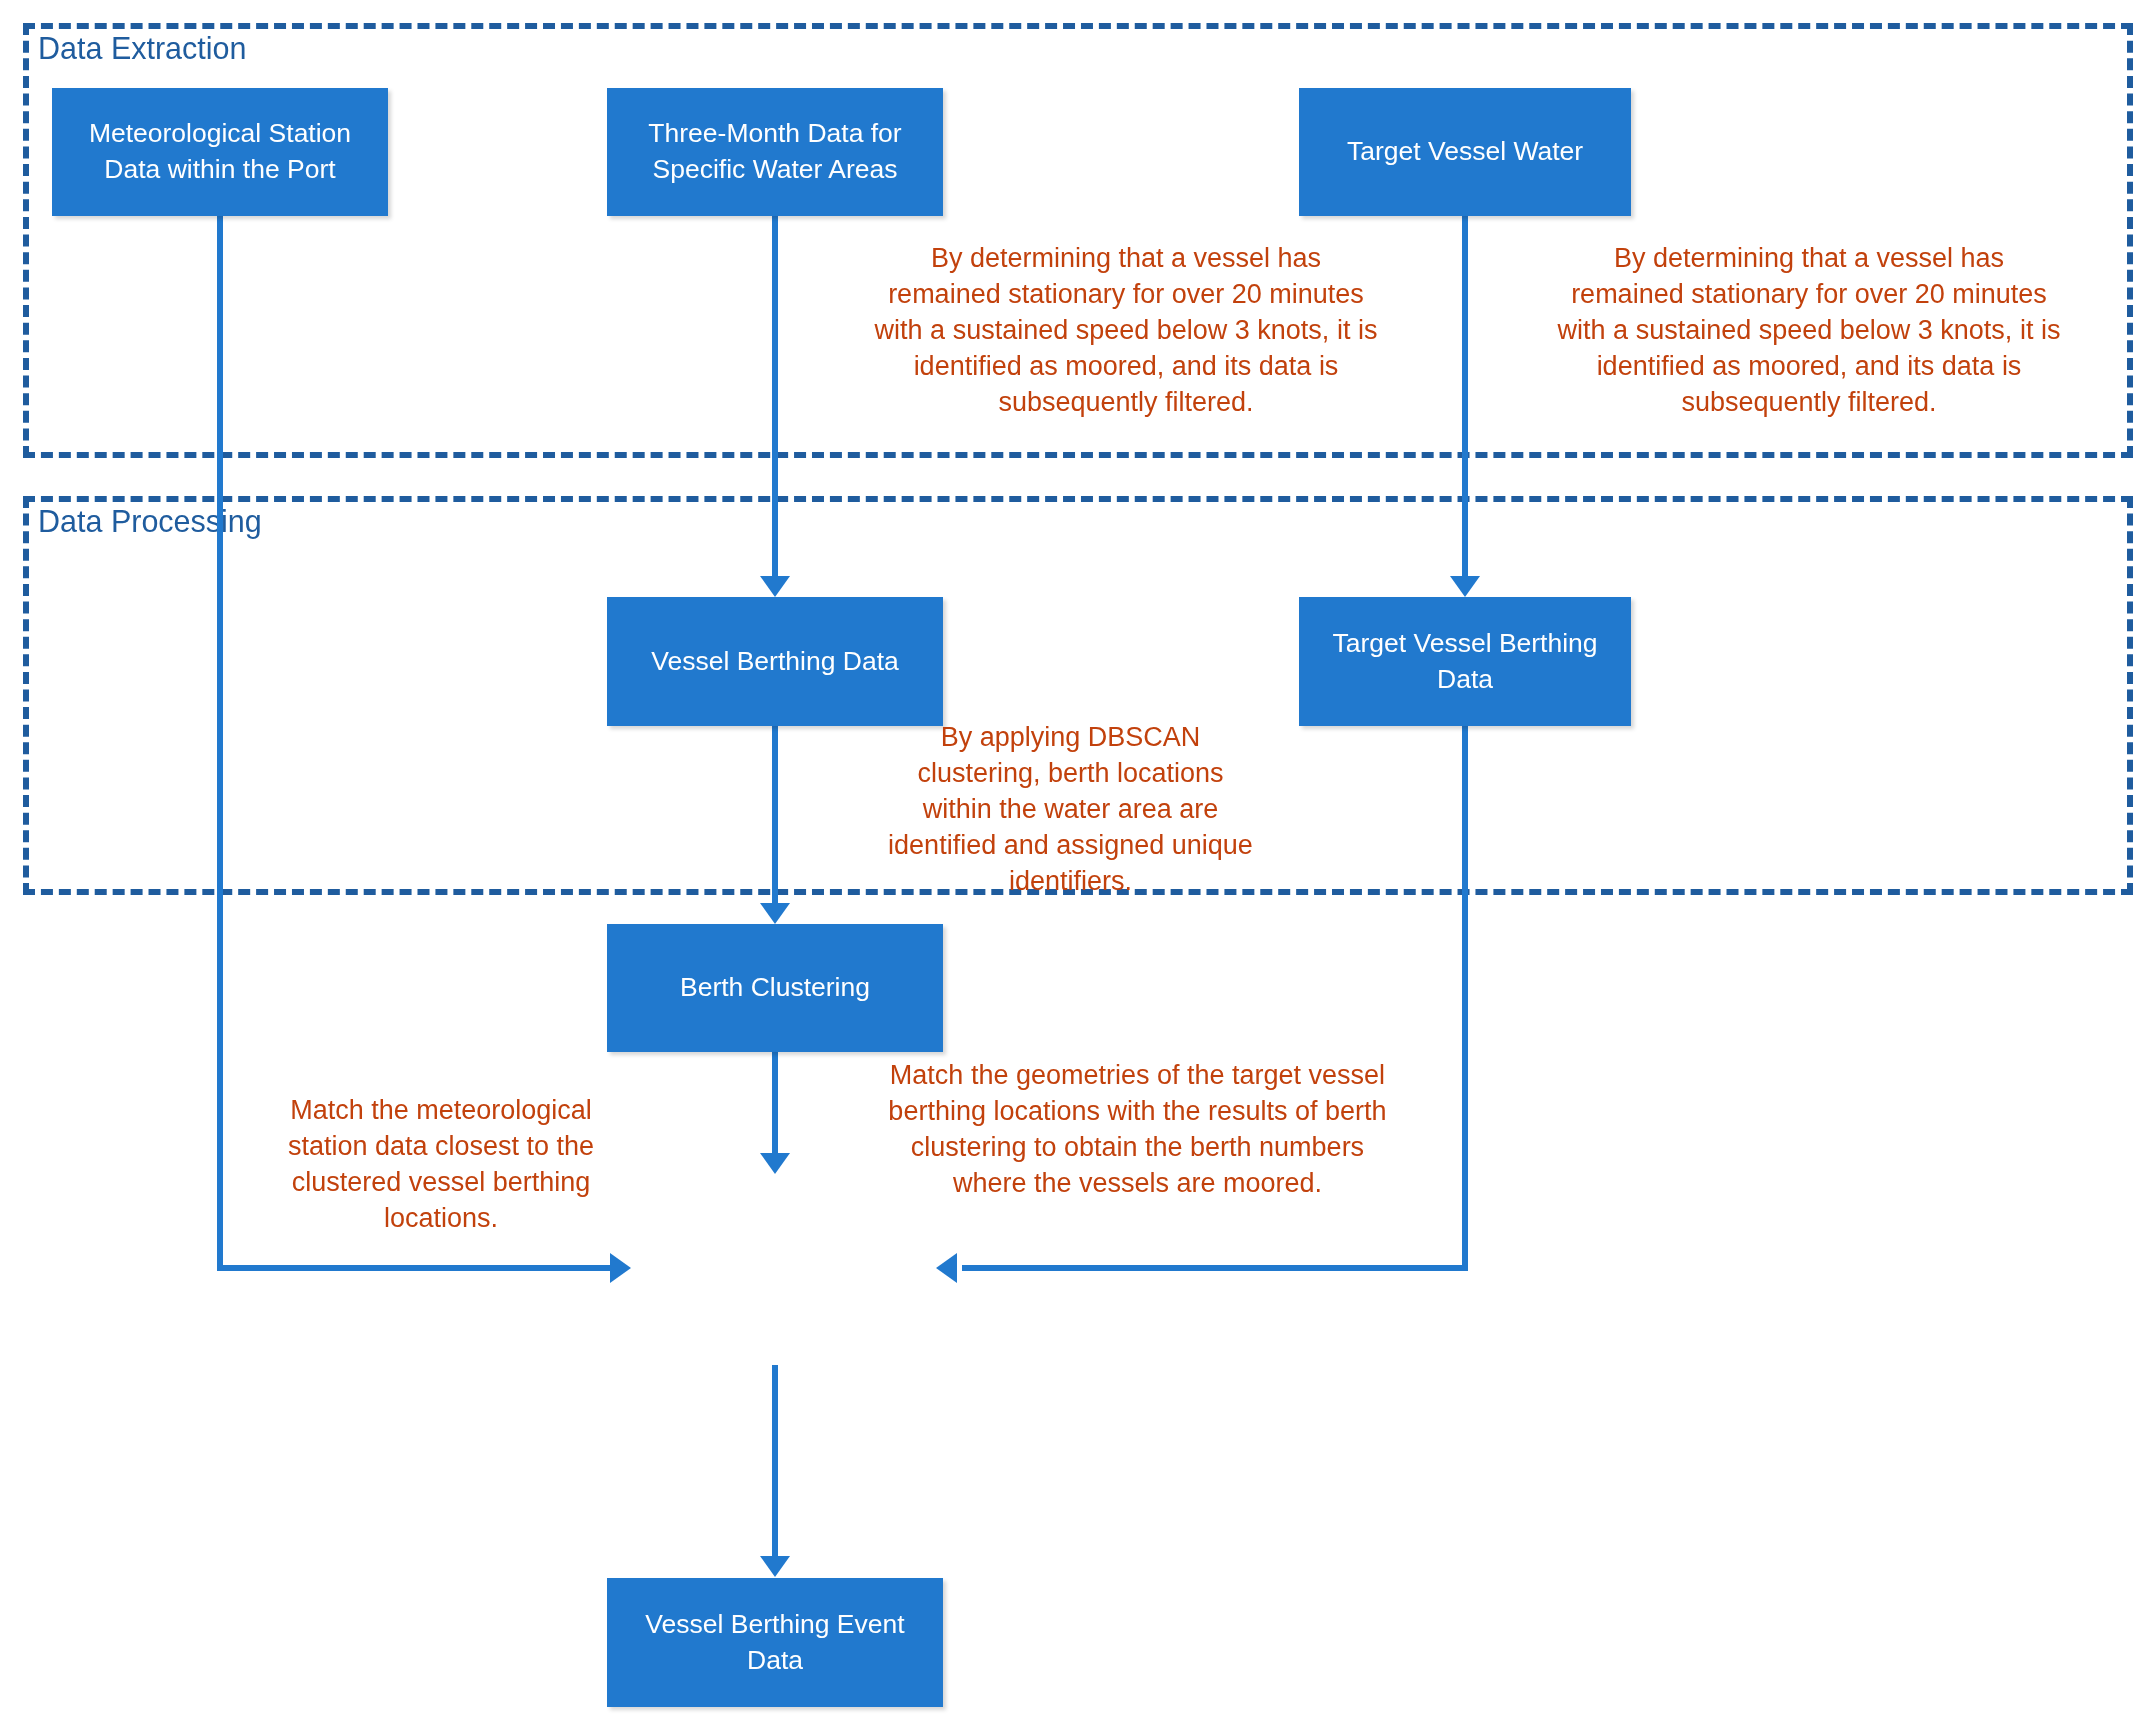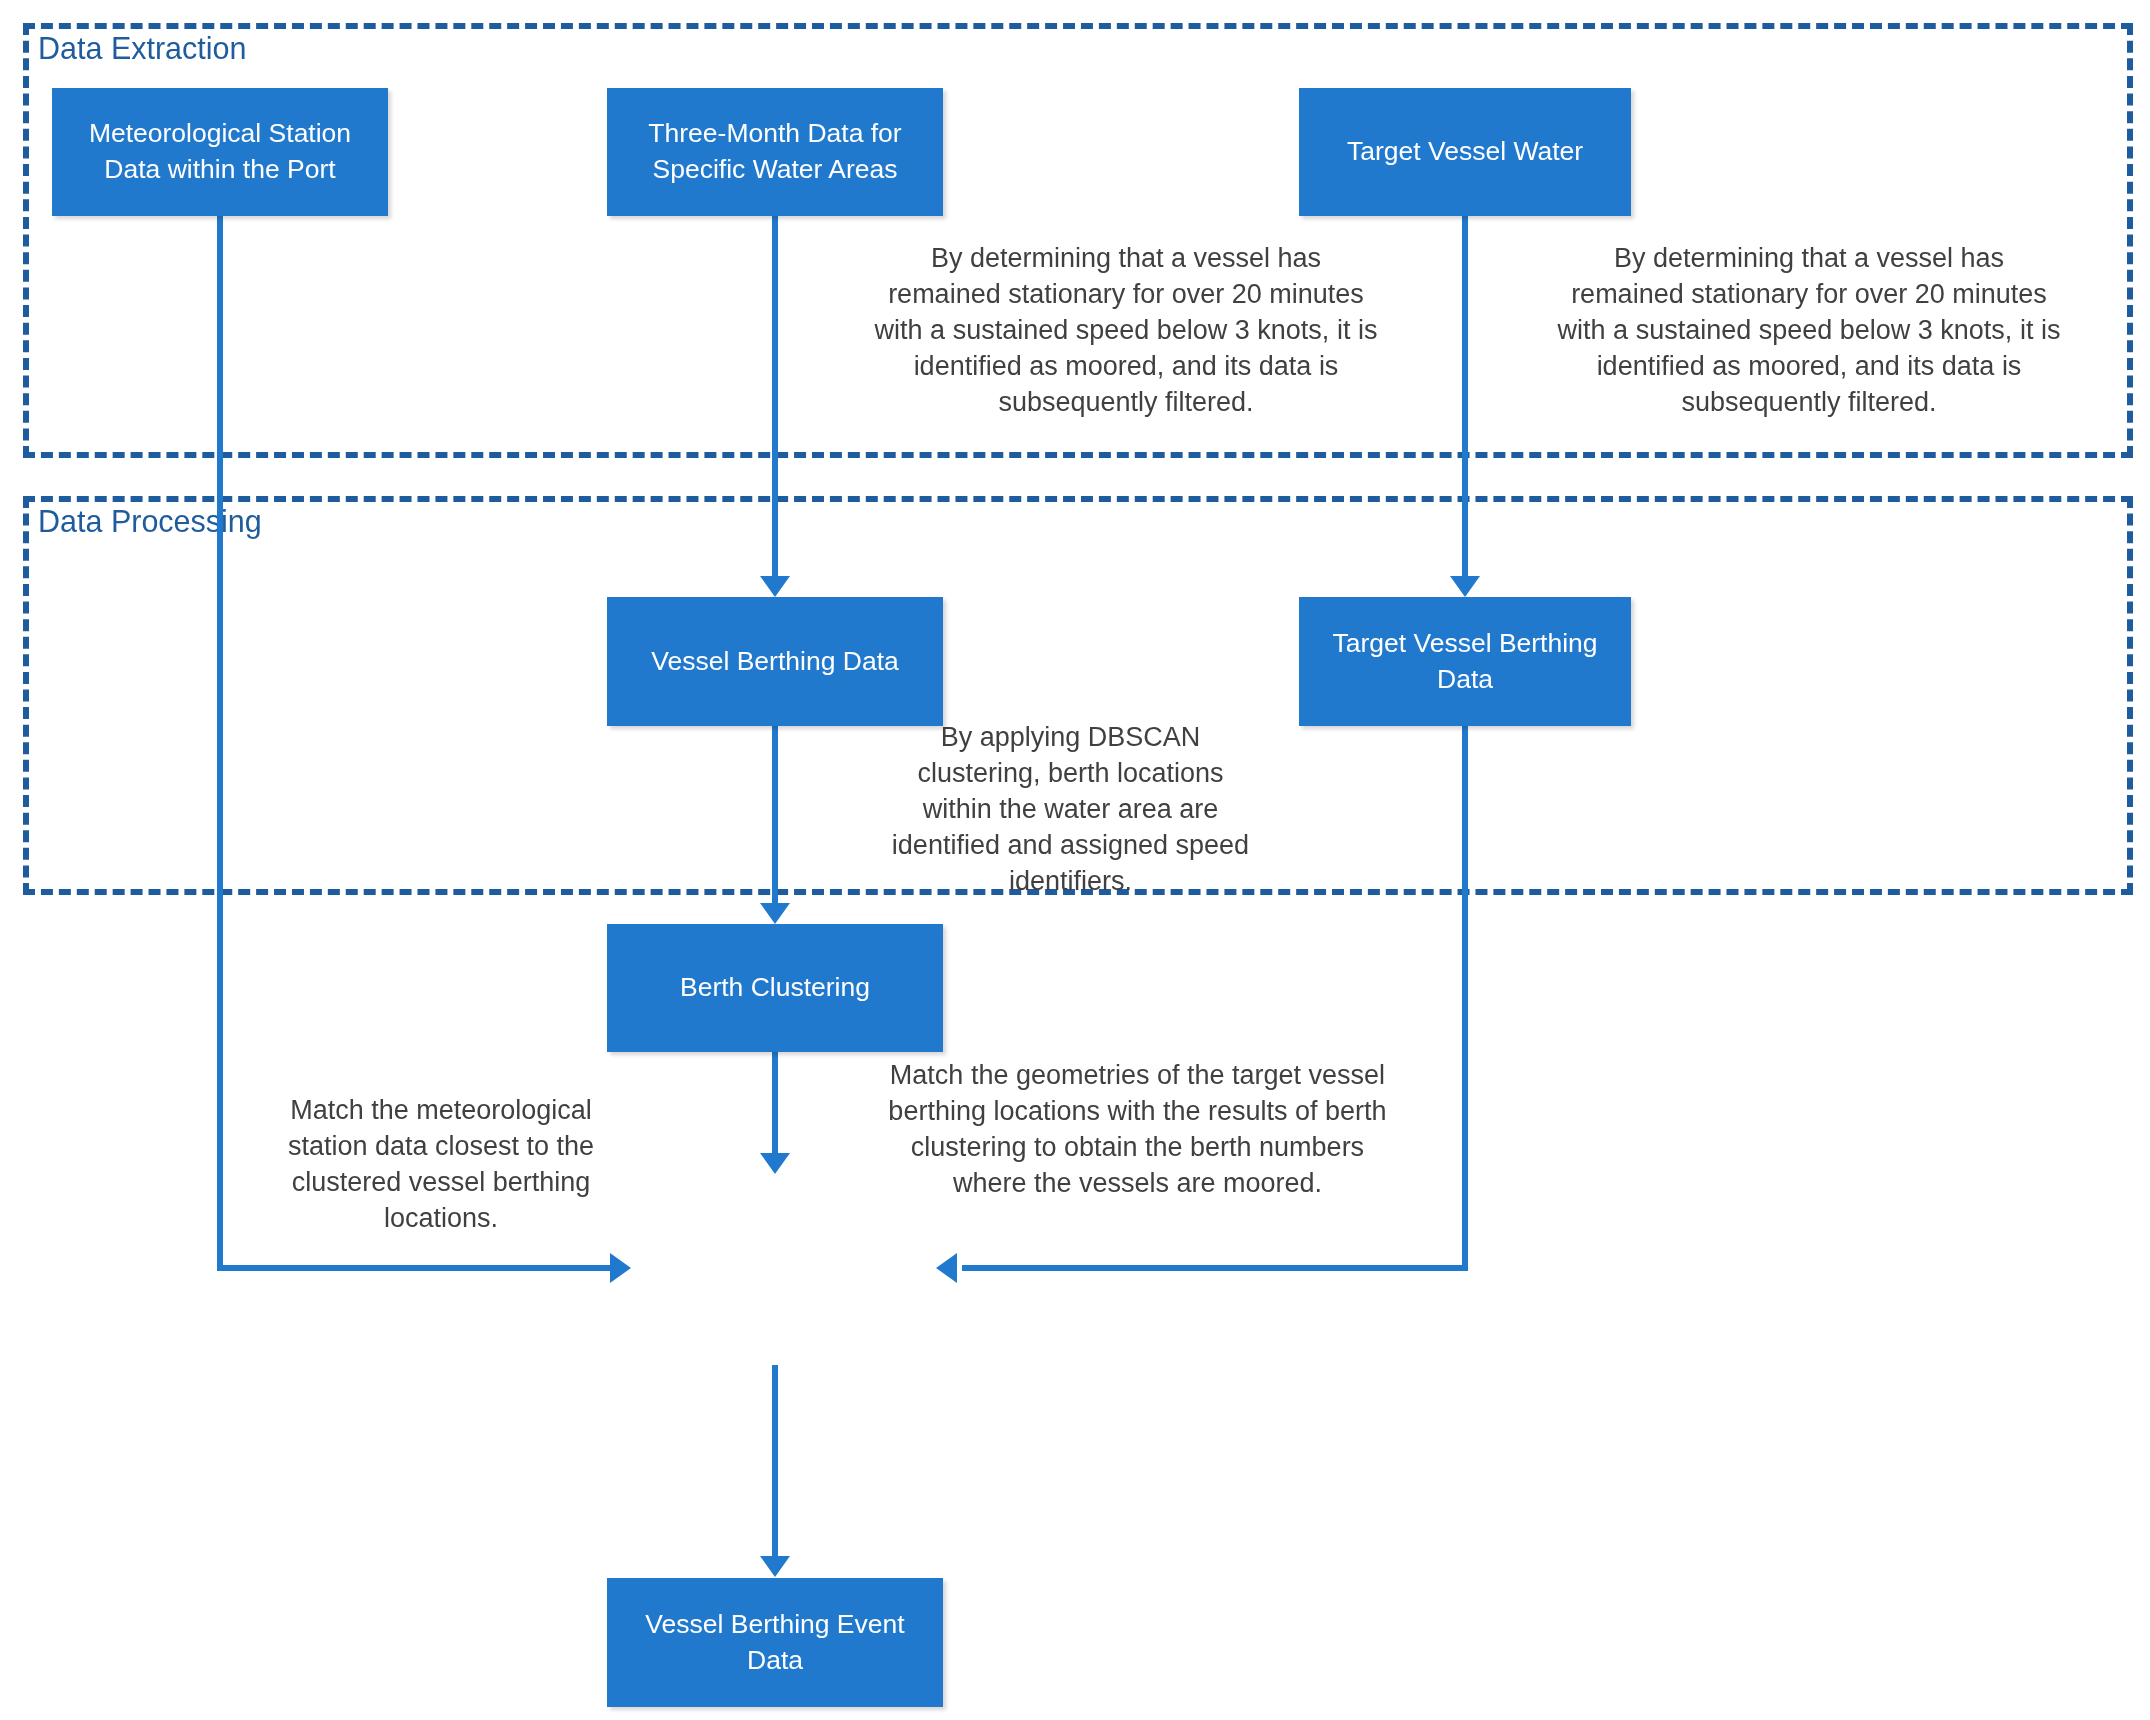--- a/index.html
+++ b/index.html
@@ -69,21 +69,21 @@
     justify-content: center;
     text-align: center;
     color: #ffffff;
     font-size: 26.5px;
     line-height: 1.35;
     z-index: 2;
   }
   
   .annot {
     position: absolute;
-    color: #404040;
+    color: #c2410c;
     font-size: 27px;
     line-height: 1.33;
     text-align: center;
     z-index: 6;
   }
   
   .vline, .hline {
     position: absolute;
     background: #2179CE;
     z-index: 2;
@@ -138,21 +138,21 @@
 
   <div class="node" style="left:607px; top:924px; width:336px; height:128px;">Berth Clustering</div>
 
 
   <div class="node" style="left:607px; top:1578px; width:336px; height:129px;">Vessel Berthing Event Data</div>
 
   <div class="annot" style="left:874px; top:241px; width:504px;">By determining that a vessel has remained stationary for over 20 minutes with a sustained speed below 3 knots, it is identified as moored, and its data is subsequently filtered.</div>
 
   <div class="annot" style="left:1557px; top:241px; width:504px;">By determining that a vessel has remained stationary for over 20 minutes with a sustained speed below 3 knots, it is identified as moored, and its data is subsequently filtered.</div>
 
-  <div class="annot" style="left:885px; top:720px; width:371px;">By applying DBSCAN clustering, berth locations within the water area are identified and assigned speed identifiers.</div>
+  <div class="annot" style="left:885px; top:720px; width:371px;">By applying DBSCAN clustering, berth locations within the water area are identified and assigned unique identifiers.</div>
 
   <div class="annot" style="left:252px; top:1093px; width:378px;">Match the meteorological station data closest to the clustered vessel berthing locations.</div>
 
   <div class="annot" style="left:882px; top:1058px; width:511px;">Match the geometries of the target vessel berthing locations with the results of berth clustering to obtain the berth numbers where the vessels are moored.</div>
 
   <div class="vline" style="left:217px; top:216px; height:1054px;"></div>
   <div class="hline" style="left:217px; top:1265px; width:401px;"></div>
   <div class="arrow-right" style="left:610px; top:1253px;"></div>
 
   <div class="vline" style="left:772px; top:216px; height:361px;"></div>

